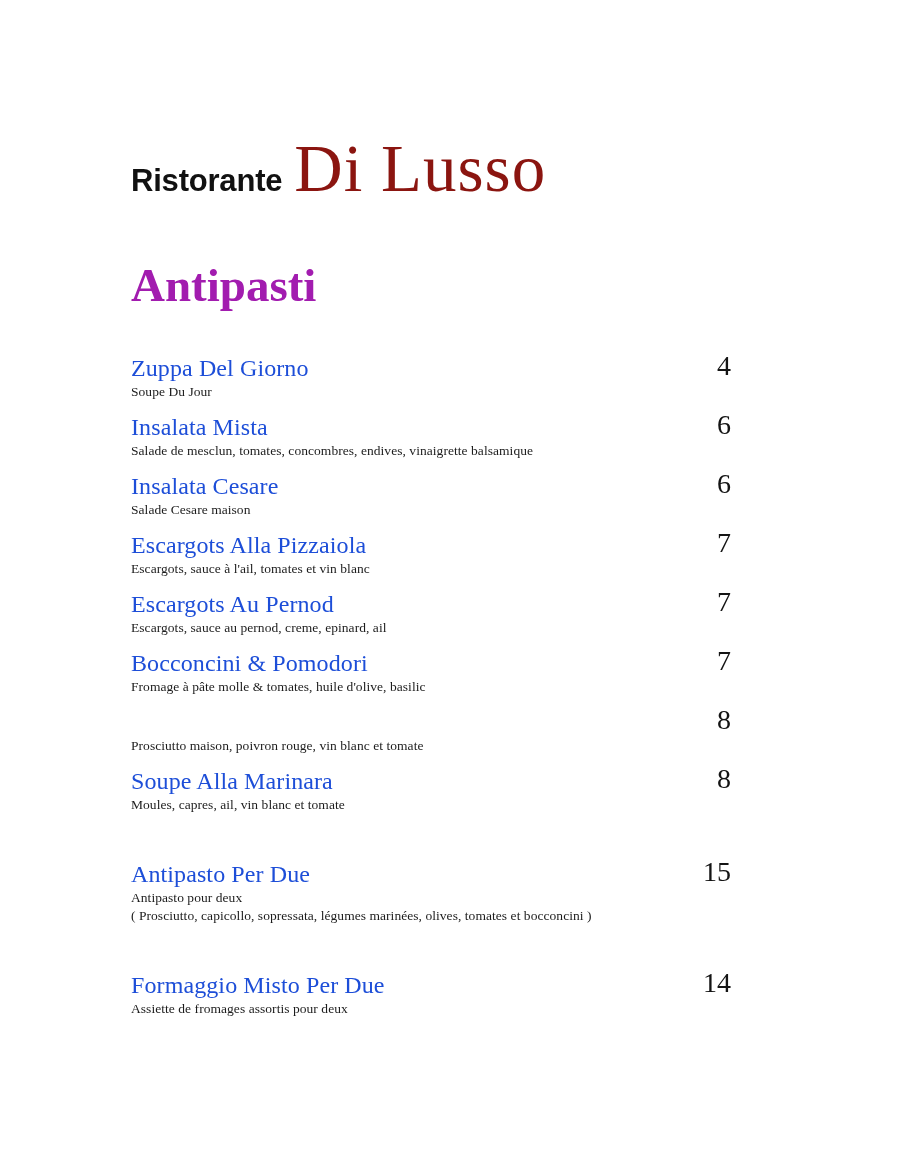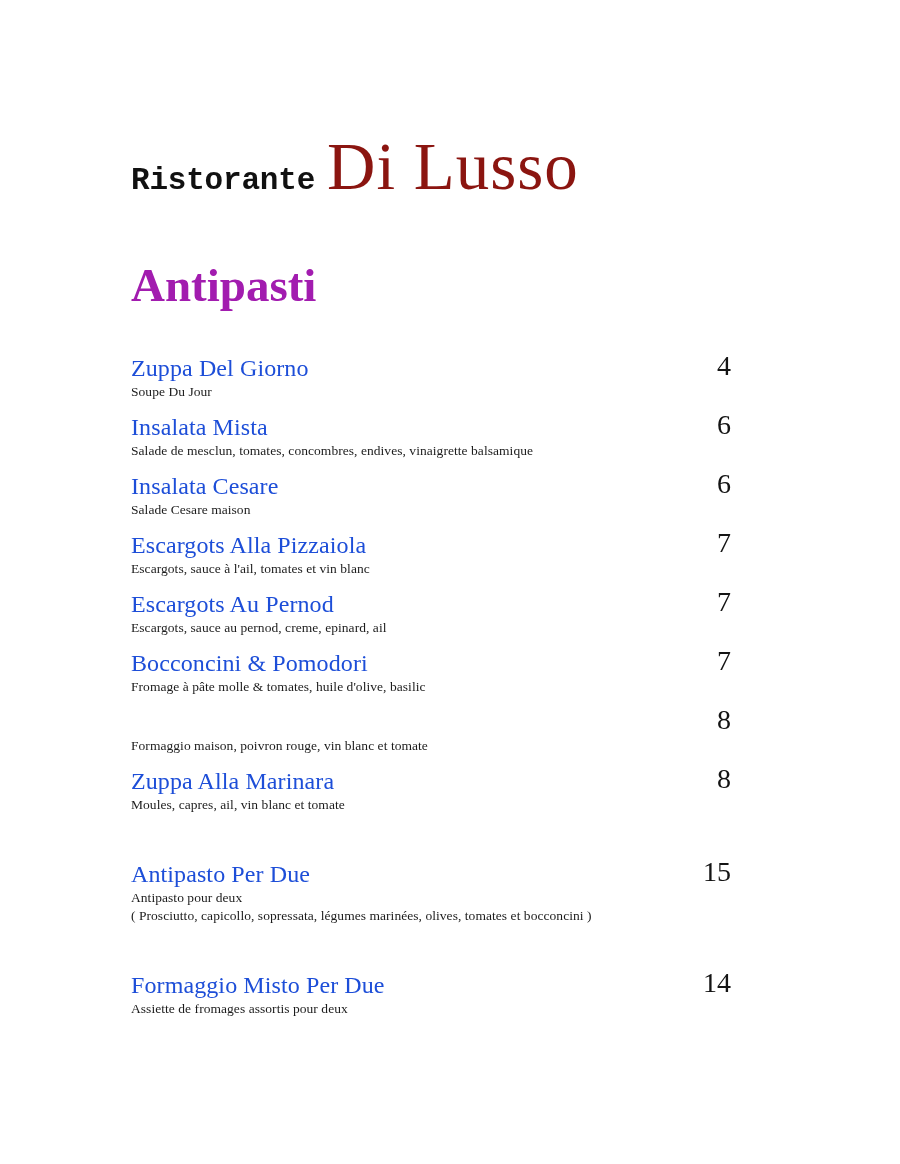--- a/index.html
+++ b/index.html
@@ -27,21 +27,21 @@
   .masthead {
     position: absolute;
     left: 131px;
     top: 118px;
     width: 640px;
     display: flex;
     align-items: baseline;
     white-space: nowrap;
   }
   .masthead-ristorante {
-    font-family: Liberation Mono, monospace;
+    font-family: Liberation Sans, sans-serif;
     font-weight: bold;
     font-size: 31px;
     letter-spacing: -0.2px;
     color: #111111;
     line-height: 1;
     margin-top: 47px;
   }
   .masthead-name {
     font-family: "Liberation Serif", "DejaVu Serif", serif;
     font-weight: normal;
@@ -191,26 +191,26 @@
         </div>
         <div class="item-body">
           <div class="item-desc">Fromage à pâte molle &amp; tomates, huile d'olive, basilic</div>
         </div>
       </div>
       <div class="menu-item">
         <div class="item-head">
           <span class="item-price">8</span>
         </div>
         <div class="item-body">
-          <div class="item-desc">Formaggio maison, poivron rouge, vin blanc et tomate</div>
-        </div>
-      </div>
-      <div class="menu-item">
-        <div class="item-head">
-          <span class="item-name">Zuppa Alla Marinara</span>
+          <div class="item-desc">Prosciutto maison, poivron rouge, vin blanc et tomate</div>
+        </div>
+      </div>
+      <div class="menu-item">
+        <div class="item-head">
+          <span class="item-name">Soupe Alla Marinara</span>
           <span class="item-price">8</span>
         </div>
         <div class="item-body">
           <div class="item-desc">Moules, capres, ail, vin blanc et tomate</div>
         </div>
       </div>
       <div class="menu-item gap-before">
         <div class="item-head">
           <span class="item-name">Antipasto Per Due</span>
           <span class="item-price">15</span>

